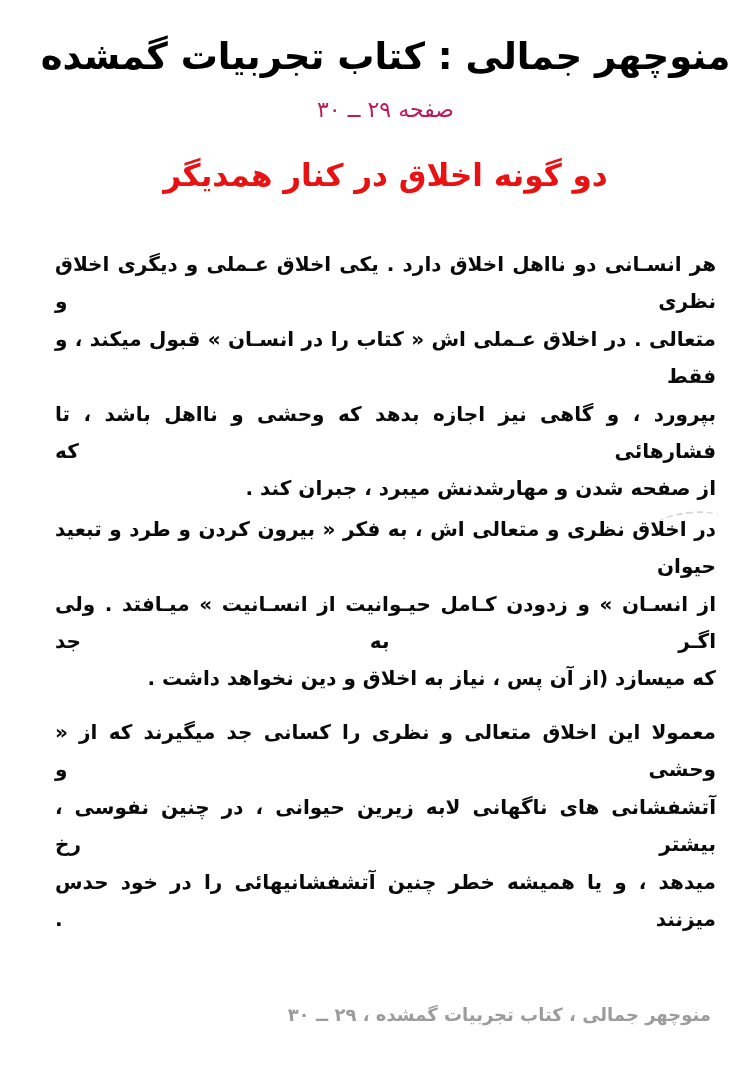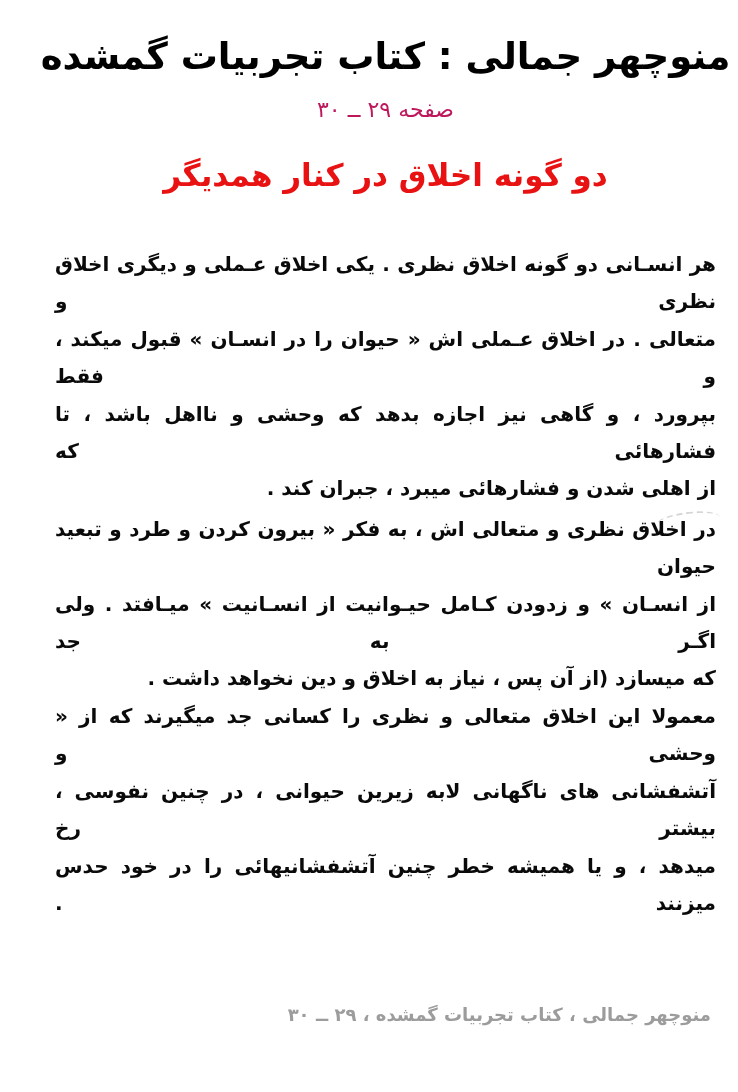--- a/index.html
+++ b/index.html
@@ -51,21 +51,21 @@
   }
   .body-text {
     direction: rtl;
     margin: 48px 31px 0 31px;
     font-weight: bold;
     font-size: 20px;
     color: #0a0a0a;
   }
   .paragraph { margin: 0; }
   .paragraph:nth-child(1) { margin-bottom: 3px; }
-  .paragraph:nth-child(2) { }
+  .paragraph:nth-child(2) { margin-bottom: 16px; }
   .paragraph:nth-child(3) { margin-bottom: 28px; }
   .line {
     line-height: 37.4px;
     text-align: justify;
     text-align-last: justify;
     text-justify: inter-word;
   }
   .line.last {
     text-align: right;
     text-align-last: right;
@@ -95,24 +95,24 @@
 </head>
 <body>
 
 <div class="page">
   <div class="doc-title">منوچهر جمالی : کتاب تجربیات گمشده</div>
   <div class="doc-subtitle">صفحه ۲۹ ــ ۳۰</div>
   <div class="section-heading" style="color: rgb(232, 18, 18);">دو گونه اخلاق در کنار همدیگر</div>
 
   <div class="body-text" style="color: rgb(10, 10, 10);">
       <div class="paragraph">
-        <div class="line">هر انسـانی دو گونه اخلاق نظری . یکی اخلاق عـملی و دیگری اخلاق نظری و</div>
-        <div class="line">متعالی . در اخلاق عـملی اش « حیوان را در انسـان » قبول میکند ، و فقط</div>
+        <div class="line">هر انسـانی دو نااهل اخلاق دارد . یکی اخلاق عـملی و دیگری اخلاق نظری و</div>
+        <div class="line">متعالی . در اخلاق عـملی اش « کتاب را در انسـان » قبول میکند ، و فقط</div>
         <div class="line">بپرورد ، و گاهی نیز اجازه بدهد که  وحشی و نااهل باشد ، تا فشارهائی که</div>
-        <div class="line last">از اهلی شدن و فشارهائی میبرد ، جبران کند .</div>
+        <div class="line last">از صفحه شدن و مهارشدنش میبرد ، جبران کند .</div>
       </div>
       <div class="paragraph">
         <div class="line">در اخلاق نظری و متعالی اش ، به فکر « بیرون کردن و طرد و تبعید حیوان</div>
         <div class="line">از انسـان » و زدودن کـامل حیـوانیت از انسـانیت » میـافتد . ولی اگـر به جد</div>
         <div class="line last">که میسازد (از آن پس ، نیاز به اخلاق و دین نخواهد داشت .</div>
       </div>
       <div class="paragraph">
         <div class="line">معمولا این اخلاق متعالی و نظری را کسانی جد میگیرند که  از « وحشی و</div>
         <div class="line">آتشفشانی های ناگهانی لابه زیرین حیوانی ، در چنین نفوسی ، بیشتر رخ</div>
         <div class="line">میدهد ، و یا همیشه  خطر چنین آتشفشانیهائی را در خود حدس میزنند .</div>

